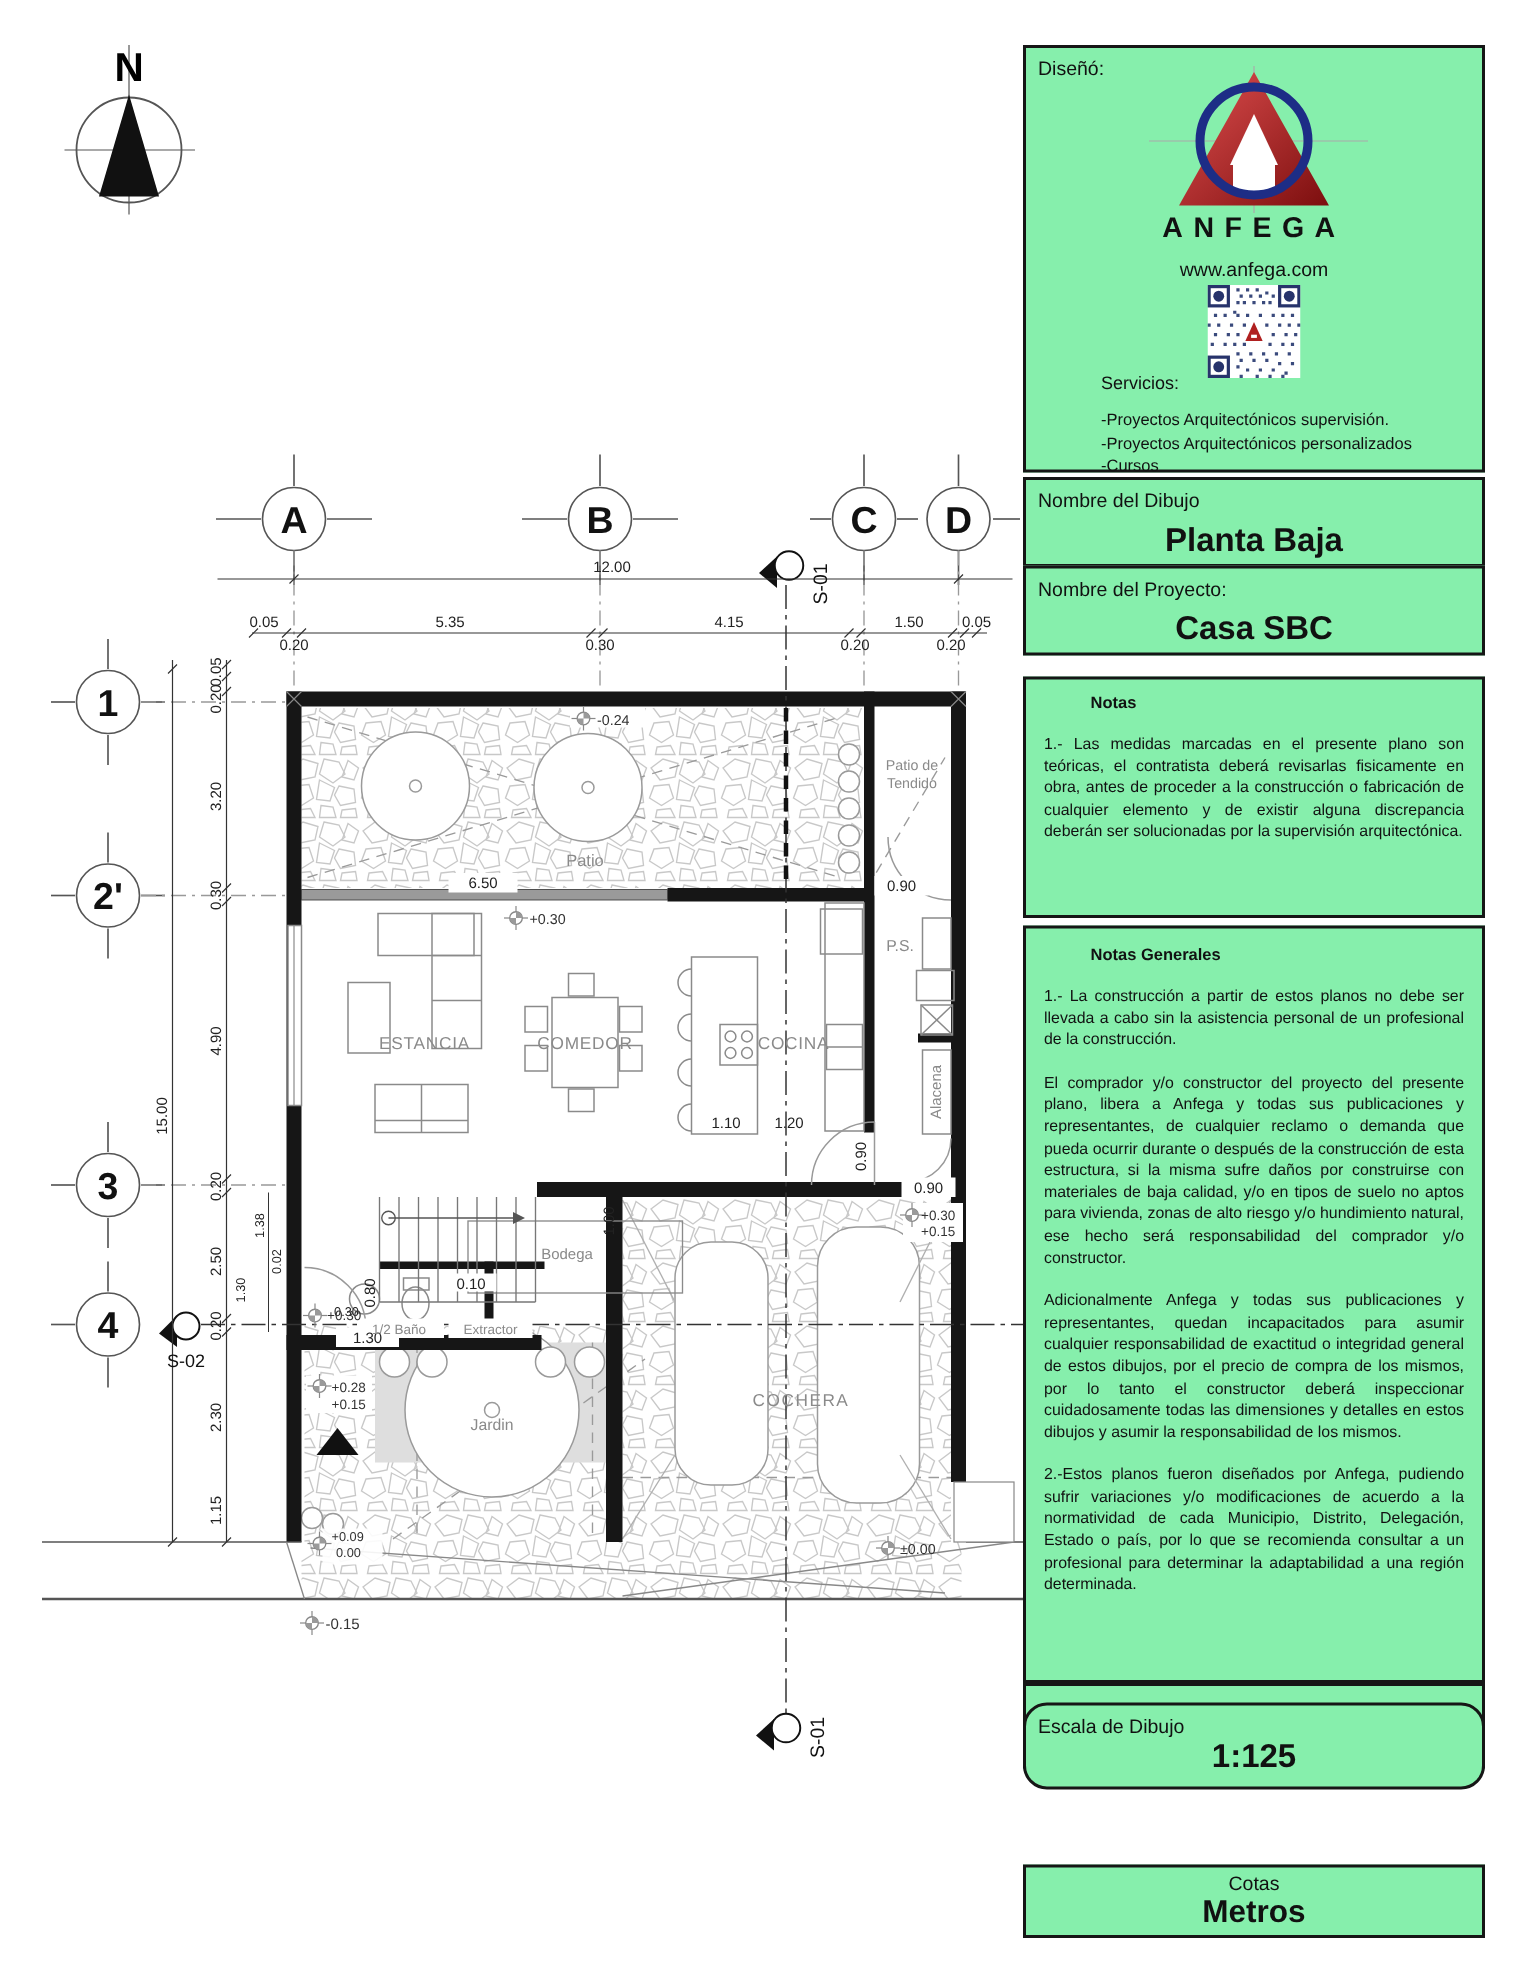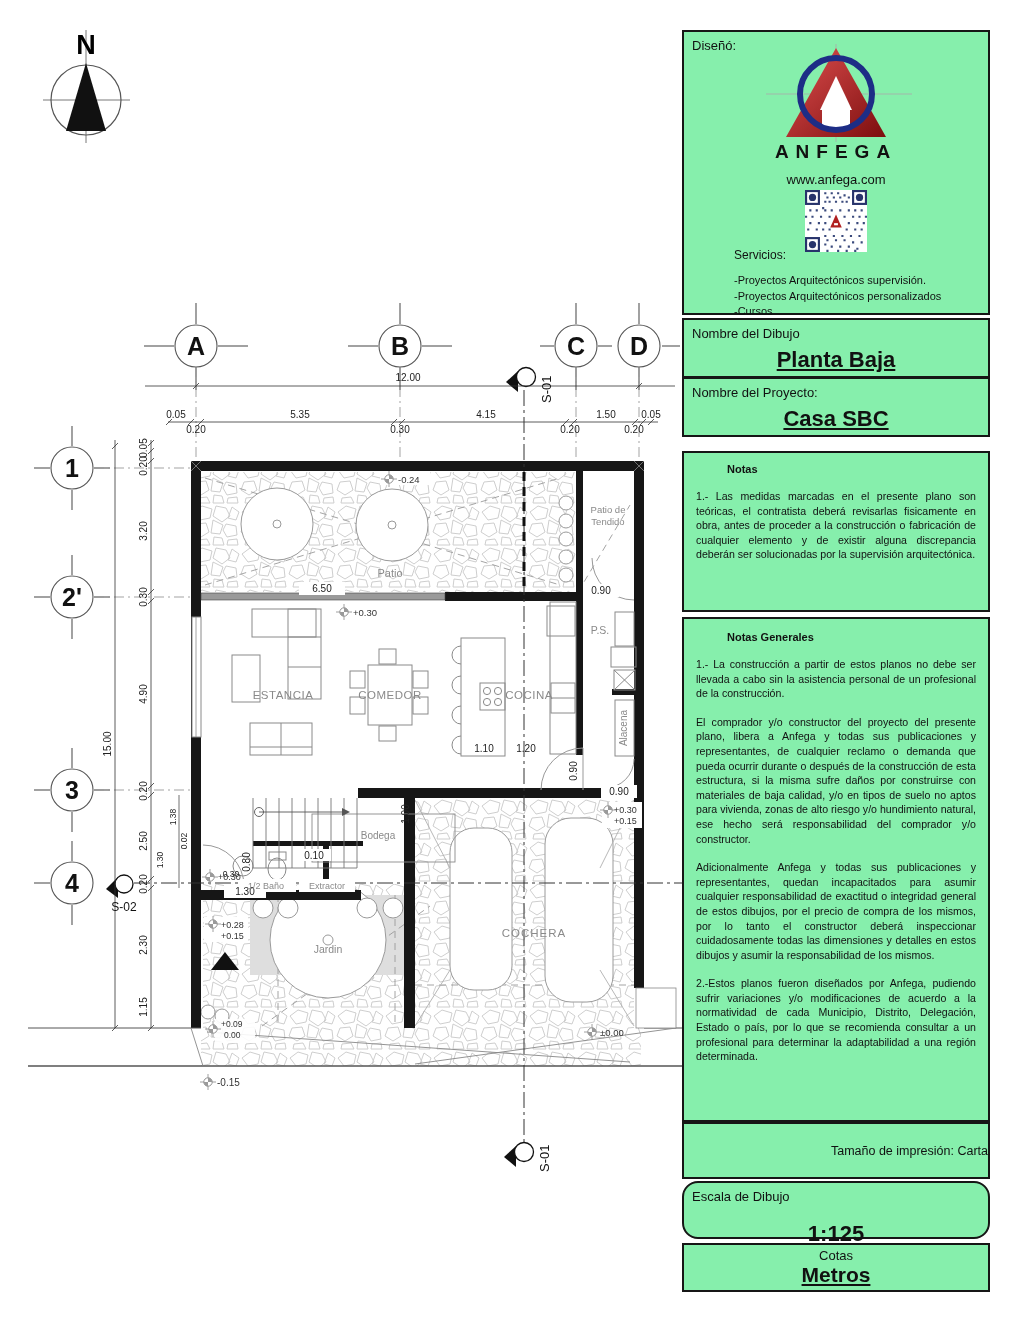--- a/index.html
+++ b/index.html
@@ -2,39 +2,39 @@
 <html><head>
 <meta charset="utf-8">
 <style>
   html,body{margin:0;padding:0;background:#fff;}
   .page{position:relative;width:1020px;height:1320px;background:#fff;overflow:hidden;
         font-family:"Liberation Sans",sans-serif;color:#111;}
   svg text{font-family:"Liberation Sans",sans-serif;}
   .plan{position:absolute;left:0;top:0;}
   .tb{position:absolute;left:682px;width:308px;background:#86efac;border:2px solid #161616;box-sizing:border-box;}
   .tb-label{font-size:13px;padding:6px 0 0 8px;}
-  .tb-big{font-size:22px;font-weight:bold;text-align:center;margin-top:6px;text-decoration:underline;}
+  .tb-big{font-size:22px;font-weight:bold;text-align:center;margin-top:6px;}
   #tb-disenio{top:30px;height:285px;}
   #tb-disenio .logo{position:absolute;left:50%;transform:translateX(-50%);top:10px;}
   #tb-disenio .website{position:absolute;top:140px;width:100%;text-align:center;font-size:13px;}
   #tb-disenio .qr{position:absolute;left:50%;transform:translateX(-50%);top:158px;}
   #tb-disenio .serv-label{position:absolute;left:50px;top:216px;font-size:12px;}
   #tb-disenio .serv-list{position:absolute;left:50px;top:241px;font-size:11px;line-height:15.5px;width:250px;}
   #tb-dibujo{top:318px;height:60px;}
   #tb-proyecto{top:377px;height:60px;}
   #tb-notas{top:451px;height:161px;padding:10px 12px;box-sizing:border-box;}
   #tb-ng{top:617px;height:505px;padding:12px 12px;box-sizing:border-box;}
   .nt-title{font-size:11px;font-weight:bold;margin-bottom:14px;margin-left:31px;}
   .nt-body,.ng-p{font-size:10.6px;line-height:14.6px;text-align:justify;}
   .ng-p{margin:0 0 14px 0;}
   .ng-p.tight{margin-bottom:0;}
   #tb-tamano{top:1122px;height:57px;}
   #tb-tamano .center-bold{font-size:12.5px;font-weight:normal;text-align:right;margin-top:20px;margin-left:30px;}
-  #tb-escala{top:1181px;height:58px;border-radius:16px;}
-  #tb-escala .tb-big{margin-top:17px;}
+  #tb-escala{top:1135px;height:58px;border-radius:16px;}
+  #tb-escala .tb-big{margin-top:0;}
   #tb-cotas{top:1243px;height:49px;}
   #tb-cotas .cotas-label{font-size:13px;text-align:center;margin-top:3px;}
   #tb-cotas .tb-big{margin-top:0;font-size:21px;}
 </style>
 </head>
 <body>
 
 <div class="page">
 
 <svg class="plan" width="690" height="1320" viewBox="0 0 690 1320">

